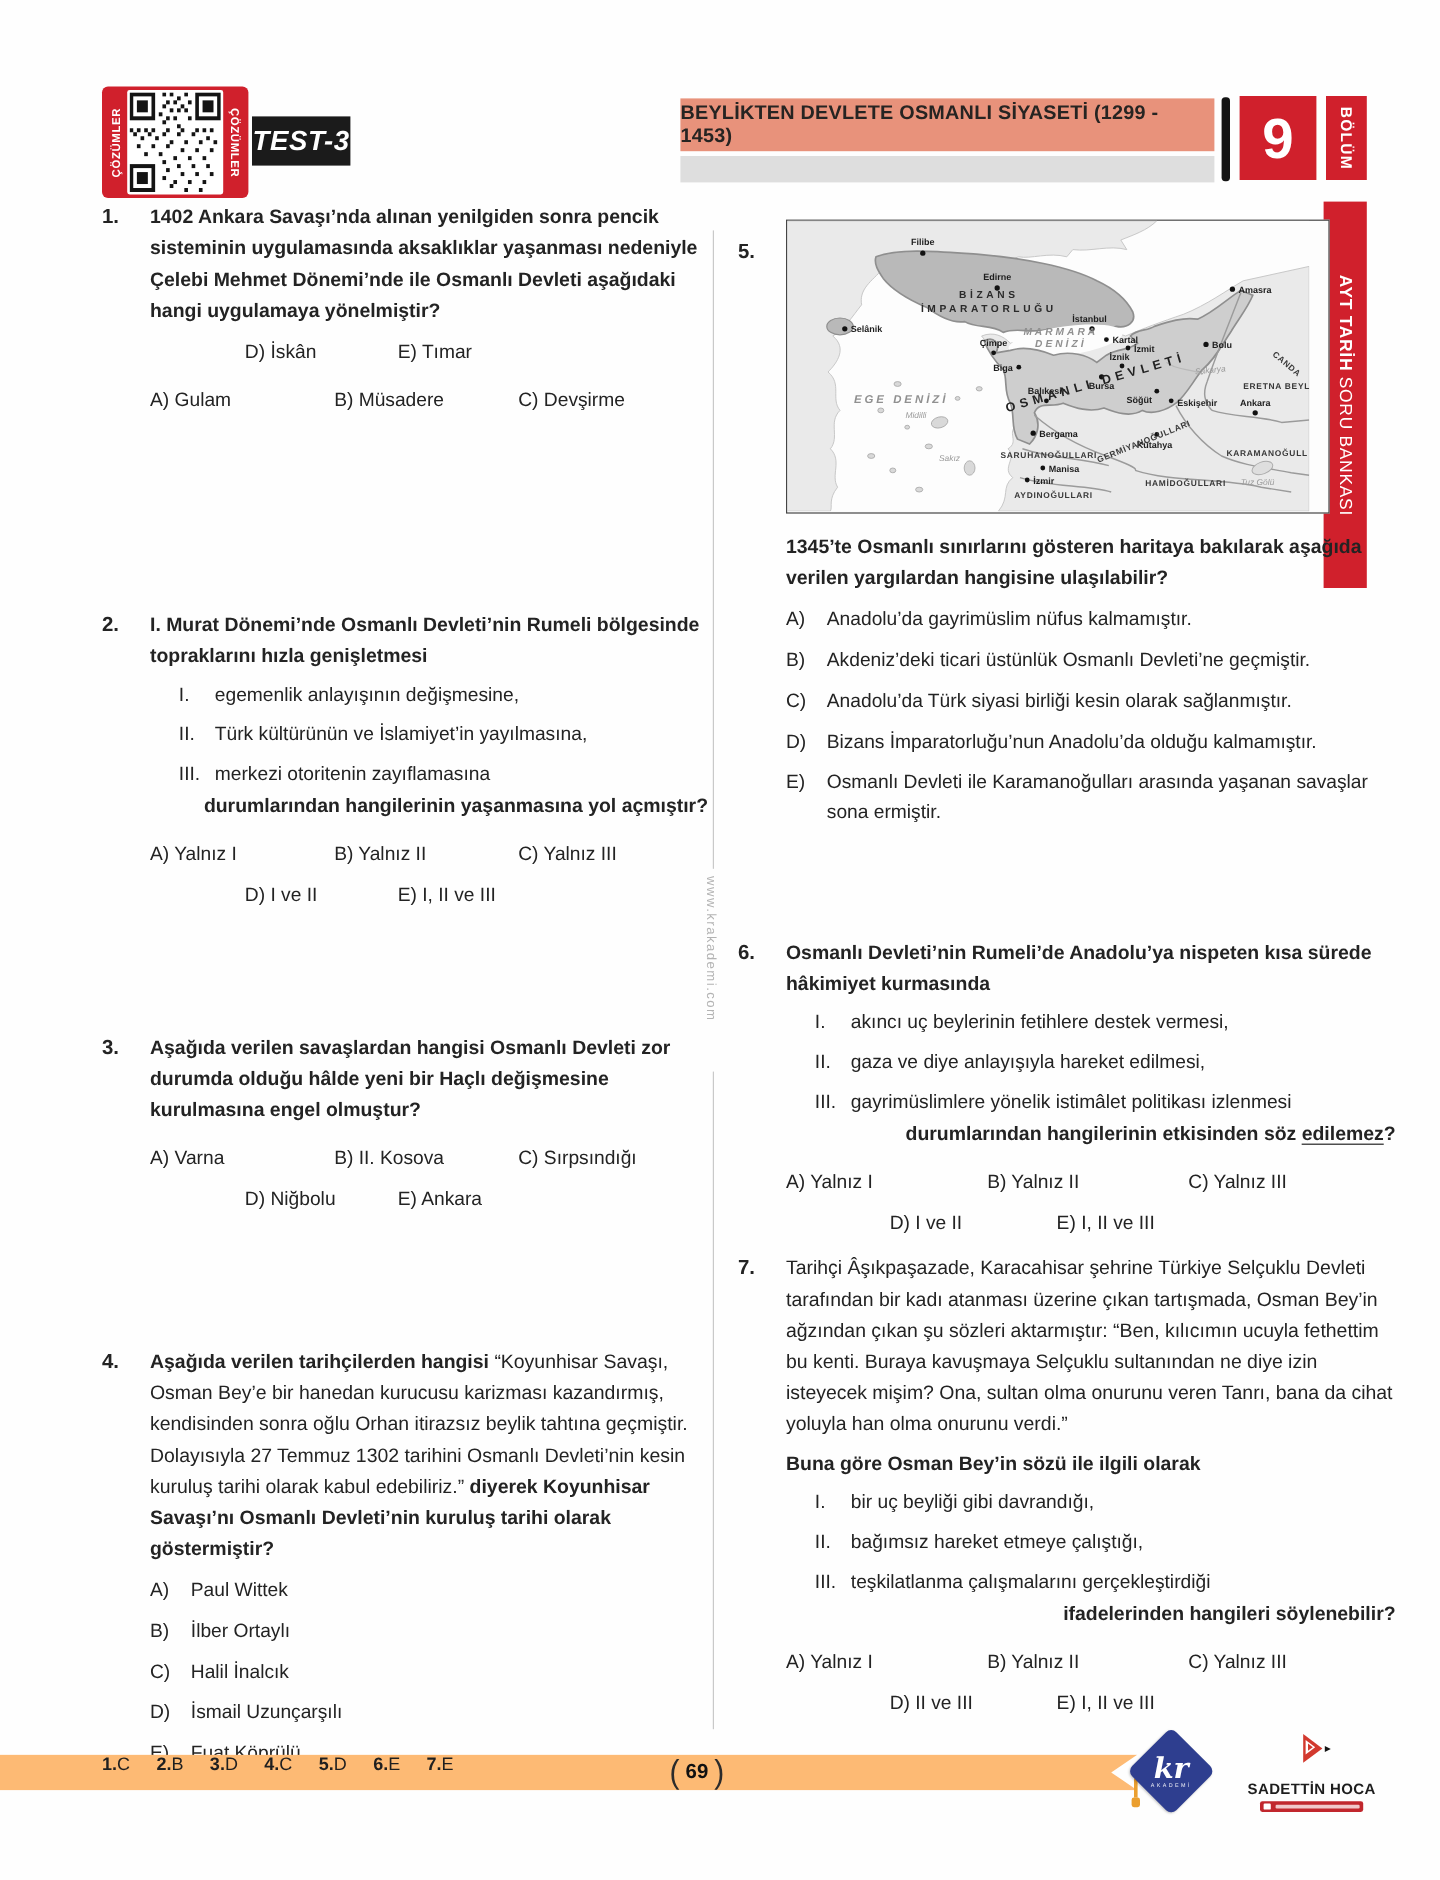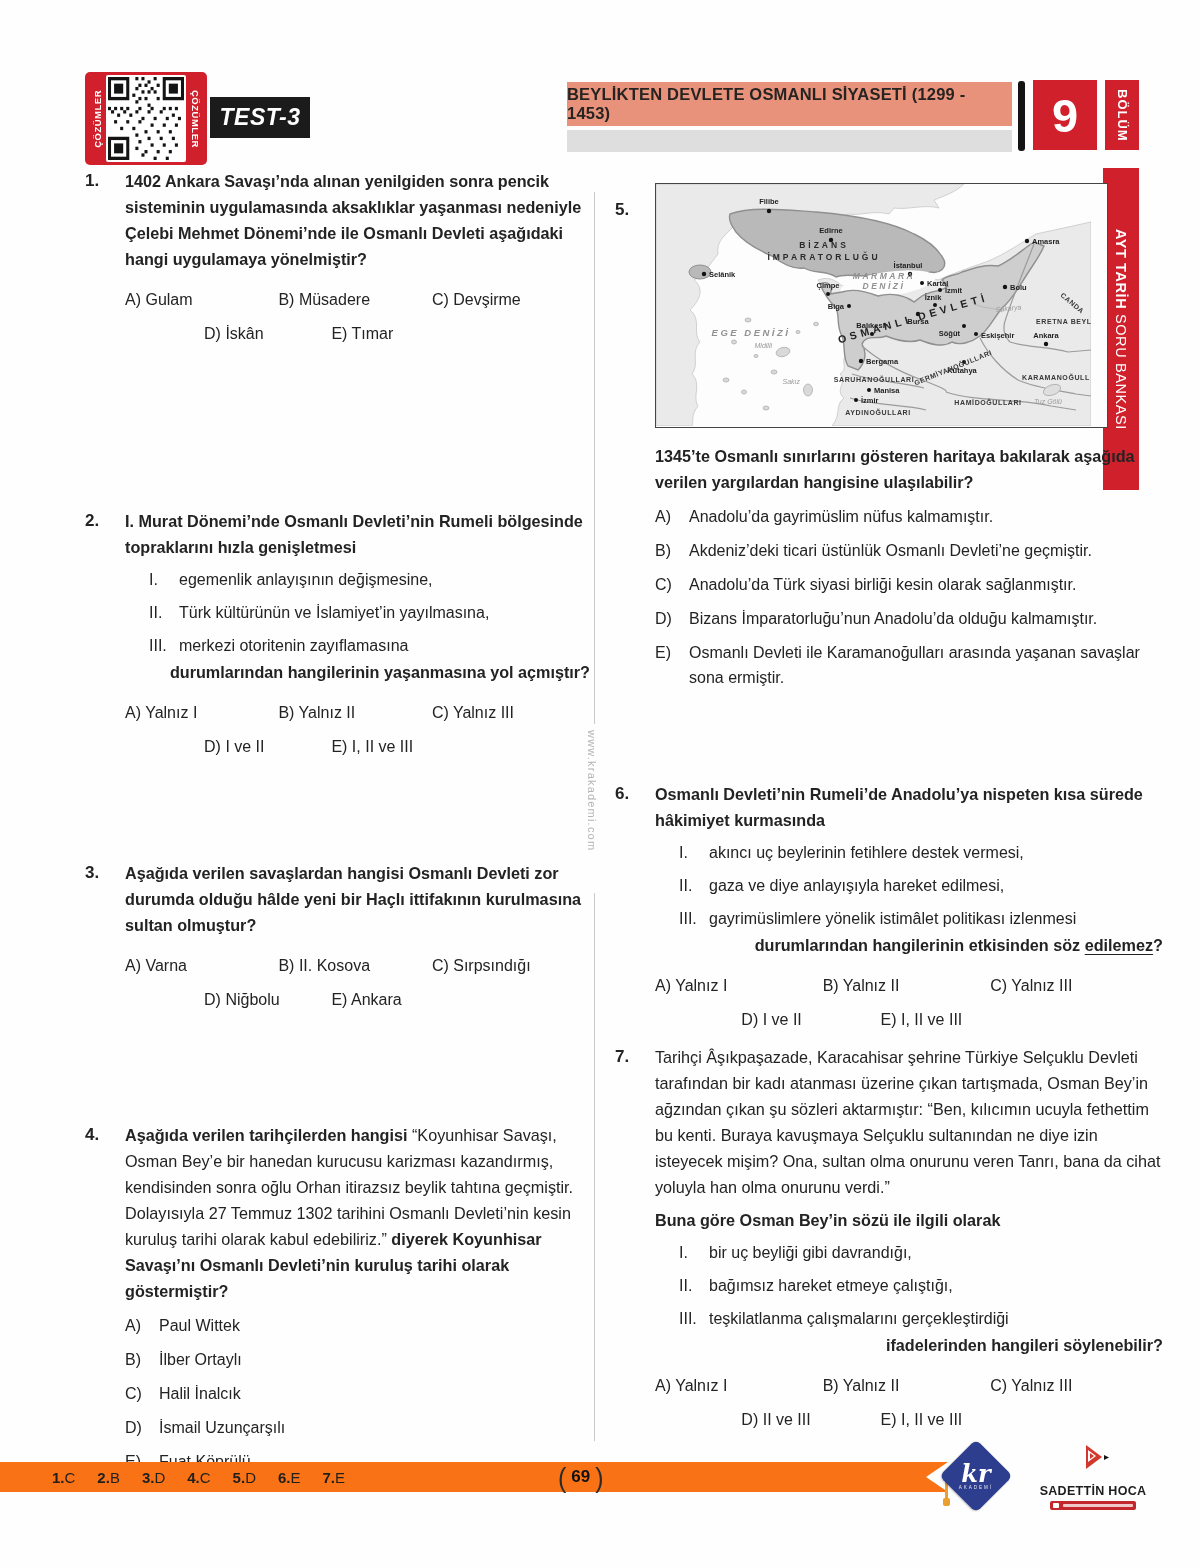--- a/index.html
+++ b/index.html
@@ -9,21 +9,21 @@
   }
   p{margin:0;}
   .b{font-weight:700;}
   
   .qr-block{position:absolute;left:85px;top:72px;width:122px;height:93px;background:#d0202c;border-radius:5px;display:flex;align-items:stretch;padding:3px;box-sizing:border-box;}
   .qr-strip{width:18px;display:flex;align-items:center;justify-content:center;color:#fff;font-weight:700;font-size:9.5px;letter-spacing:.5px;}
   .qr-strip.left span{writing-mode:vertical-rl;transform:rotate(180deg);}
   .qr-strip.right span{writing-mode:vertical-rl;}
   .qr-center{flex:1;background:#fff;border-radius:2px;padding:2px;}
   .qr-center svg{display:block;width:100%;height:100%;}
-  .test-label{position:absolute;left:210px;top:97px;width:100px;height:41px;background:#1b1b1b;color:#fff;display:flex;align-items:center;justify-content:center;font-weight:700;font-style:italic;font-size:23px;letter-spacing:.5px;}
+  .test-label{position:absolute;left:210px;top:97px;width:82px;height:41px;background:#1b1b1b;color:#fff;display:flex;align-items:center;justify-content:center;font-weight:700;font-style:italic;font-size:23px;letter-spacing:.5px;}
   
   .header-bar{position:absolute;left:567px;top:82px;width:445px;height:44px;background:#e8927b;display:flex;align-items:center;justify-content:center;}
   .header-bar span{font-weight:700;font-size:16.5px;color:#262422;letter-spacing:.2px;}
   .header-gray{position:absolute;left:567px;top:130px;width:445px;height:22px;background:#dedede;}
   .header-divider{position:absolute;left:1018px;top:81px;width:7px;height:70px;background:#141414;border-radius:3px;}
   .chapter-box{position:absolute;left:1033px;top:80px;width:64px;height:70px;background:#d0202c;color:#fff;display:flex;align-items:center;justify-content:center;font-weight:700;font-size:47px;}
   .chapter-label{position:absolute;left:1105px;top:80px;width:34px;height:70px;background:#d0202c;color:#fff;display:flex;align-items:center;justify-content:center;}
   .chapter-label span{writing-mode:vertical-rl;font-weight:700;font-size:13px;letter-spacing:1px;}
   .side-banner{position:absolute;left:1103px;top:168px;width:36px;height:322px;background:#d0202c;color:#fff;display:flex;align-items:center;justify-content:center;}
   .side-banner .inner{writing-mode:vertical-rl;font-size:14.5px;letter-spacing:.6px;white-space:nowrap;}
@@ -58,21 +58,21 @@
   .map-box svg{display:block;}
   .map-box text{font-family:"Liberation Sans",sans-serif;}
   .mc{font-size:7.5px;fill:#1d1d1d;font-weight:600;}
   .mr{font-size:7px;fill:#383838;font-weight:700;letter-spacing:.6px;}
   .msea{font-size:8.5px;fill:#909090;font-style:italic;font-weight:700;letter-spacing:2.5px;}
   .mgeo{font-size:7px;fill:#9a9a9a;font-style:italic;}
   .mbig{font-size:8.5px;fill:#2a2a2a;font-weight:700;letter-spacing:3px;}
   .mosm{font-size:10.5px;fill:#222;font-weight:700;letter-spacing:4px;}
   .q5-stem{margin-top:15px;}
   
-  .footer-bar{position:absolute;left:0;top:1462px;width:948px;height:30px;background:#f97316;display:flex;align-items:center;padding-left:52px;box-sizing:border-box;clip-path:polygon(0 0,100% 0,calc(100% - 22px) 50%,100% 100%,0 100%);}
+  .footer-bar{position:absolute;left:0;top:1462px;width:948px;height:30px;background:#fdba74;display:flex;padding-left:85px;box-sizing:border-box;clip-path:polygon(0 0,100% 0,calc(100% - 22px) 50%,100% 100%,0 100%);}
   .ans{font-size:15px;margin-right:22px;color:#1f1f1f;}
   .page-badge{position:absolute;left:558px;top:1460px;height:33px;display:flex;align-items:center;gap:5px;}
   .page-badge .bracket{font-size:25px;font-weight:400;color:#2b2b2b;transform:scaleY(1.1);line-height:30px;}
   .page-badge .num{font-weight:700;font-size:17px;color:#111;}
   
   .kr-logo{position:absolute;left:936px;top:1442px;width:80px;height:80px;}
   .kr-diamond{position:absolute;left:14px;top:8px;width:52px;height:52px;background:#2e3e8f;transform:rotate(45deg);border-radius:6px;box-shadow:0 1px 2px rgba(0,0,0,.25);}
   .kr-inner{position:absolute;inset:0;transform:rotate(-45deg);display:flex;flex-direction:column;align-items:center;justify-content:center;color:#fff;}
   .kr-script{font-family:"DejaVu Serif",serif;font-style:italic;font-weight:700;font-size:24px;line-height:22px;}
   .kr-sub{font-size:4.5px;letter-spacing:2px;opacity:.9;}
@@ -193,28 +193,28 @@
 </div>
 
 <div class="vdiv" id="vdiv1"></div>
 <div class="vdiv" id="vdiv2"></div>
 <div class="watermark">www.krakademi.com</div>
 
 <section class="q" id="q1">
   <div class="qnum">1.</div>
   <div>
     <p class="stem b">1402 Ankara Savaşı’nda alınan yenilgiden sonra pencik sisteminin uygulamasında aksaklıklar yaşanması nedeniyle Çelebi Mehmet Dönemi’nde ile Osmanlı Devleti aşağıdaki hangi uygulamaya yönelmiştir?</p>
+    <div class="opt-row second">
+      <span>D) İskân</span>
+      <span>E) Tımar</span>
+    </div>
     <div class="opt-row">
       <span>A) Gulam</span>
       <span>B) Müsadere</span>
       <span>C) Devşirme</span>
-    </div>
-    <div class="opt-row second">
-      <span>D) İskân</span>
-      <span>E) Tımar</span>
     </div>
   </div>
 </section>
 
 <section class="q" id="q2">
   <div class="qnum">2.</div>
   <div>
     <p class="stem b">I. Murat Dönemi’nde Osmanlı Devleti’nin Rumeli bölgesinde topraklarını hızla genişletmesi</p>
     <div class="items">
       <div class="item">
@@ -239,21 +239,21 @@
     <div class="opt-row second">
       <span>D) I ve II</span>
       <span>E) I, II ve III</span>
     </div>
   </div>
 </section>
 
 <section class="q" id="q3">
   <div class="qnum">3.</div>
   <div>
-    <p class="stem b">Aşağıda verilen savaşlardan hangisi Osmanlı Devleti zor durumda olduğu hâlde yeni bir Haçlı ittifakının kurulmasına sultan olmuştur?</p>
+    <p class="stem b">Aşağıda verilen savaşlardan hangisi Osmanlı Devleti zor durumda olduğu hâlde yeni bir Haçlı değişmesine kurulmasına engel olmuştur?</p>
     <div class="opt-row">
       <span>A) Varna</span>
       <span>B) II. Kosova</span>
       <span>C) Sırpsındığı</span>
     </div>
     <div class="opt-row second">
       <span>D) Niğbolu</span>
       <span>E) Ankara</span>
     </div>
   </div>

